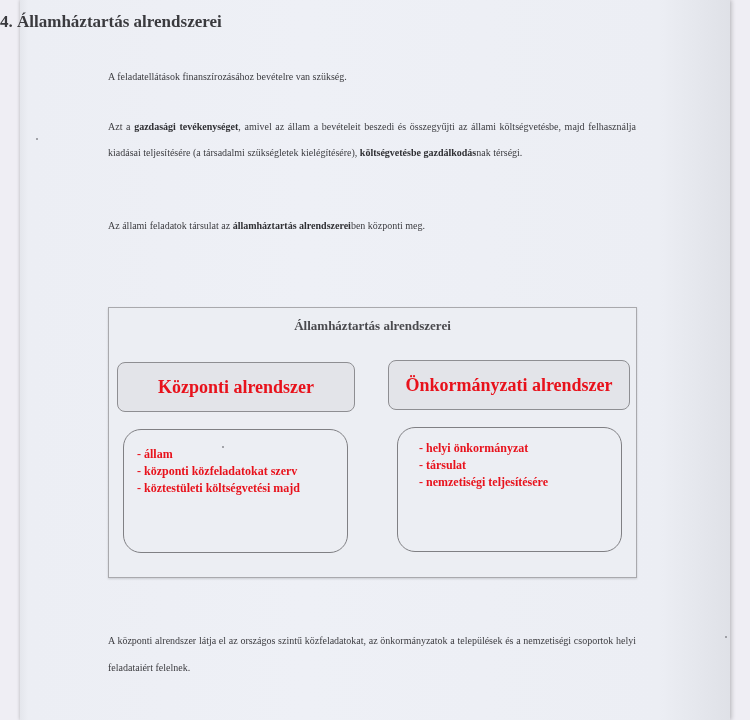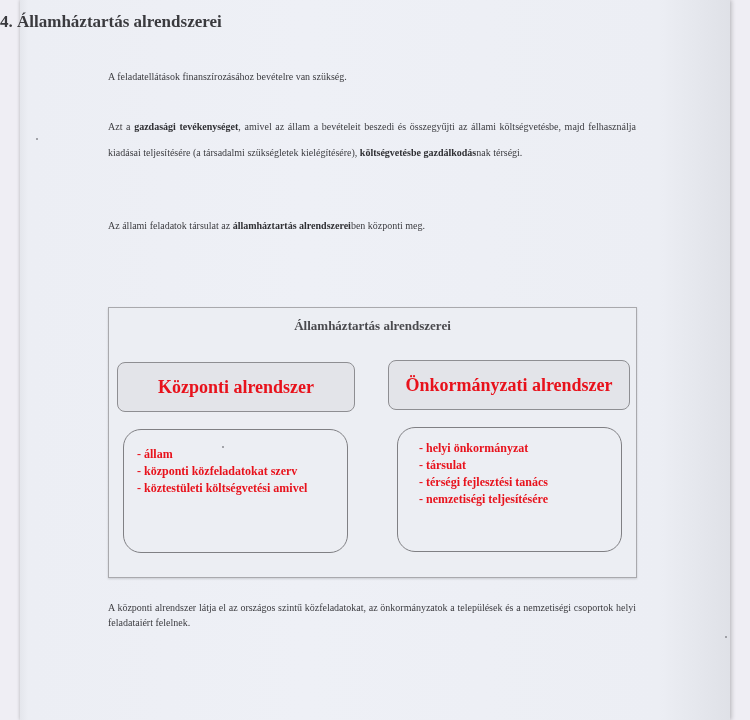--- a/index.html
+++ b/index.html
@@ -20,21 +20,21 @@
     }
     .para {
       position: absolute; left: 108px; width: 528px;
       font-size: 10px; color: #3c3c40; line-height: 25.5px;
     }
     .para b { color: #2f2f33; margin-top: 28px; }
     .justify { text-align: justify; text-align-last: left; }
     .p1 { top: 64px; }
     .p2 { top: 114px; }
     .p3 { top: 213px; }
-    .p4 { top: 600px; line-height: 15px; }
+    .p4 { top: 627px; line-height: 27px; }
 
     .diagram {
       position: absolute; left: 108px; top: 307px; width: 527px; height: 269px;
       border: 1.5px solid #a9a9ad;
       background: #eceef3;
       box-shadow: 0 1px 2px rgba(0,0,0,0.15);
     }
     .diagram-title {
       position: absolute; left: 0; width: 100%; top: 10px;
       text-align: center; font-weight: bold; font-size: 13px; color: #4a4a4e;
@@ -81,28 +81,27 @@
     <span>Központi alrendszer</span>
   </div>
   <div class="head-box head-right">
     <span>Önkormányzati alrendszer</span>
   </div>
 
   <div class="list-box list-left">
     <ul class="list">
       <li>- állam</li>
       <li>- központi közfeladatokat szerv</li>
-      <li>- köztestületi költségvetési amivel</li>
+      <li>- köztestületi költségvetési majd</li>
     </ul>
   </div>
   <div class="list-box list-right">
     <ul class="list">
       <li>- helyi önkormányzat</li>
       <li>- társulat</li>
-      <li>- térségi fejlesztési tanács</li>
       <li>- nemzetiségi teljesítésére</li>
     </ul>
   </div>
 </div>
 
 <div class="para p4 justify">A központi alrendszer látja el az országos szintű közfeladatokat, az önkormányzatok a települések és a nemzetiségi csoportok helyi feladataiért felelnek.</div>
 
 <div class="speck" style="left:36px;top:138px;"></div>
 <div class="speck" style="left:222px;top:446px;"></div>
 <div class="speck" style="left:725px;top:636px;"></div>

